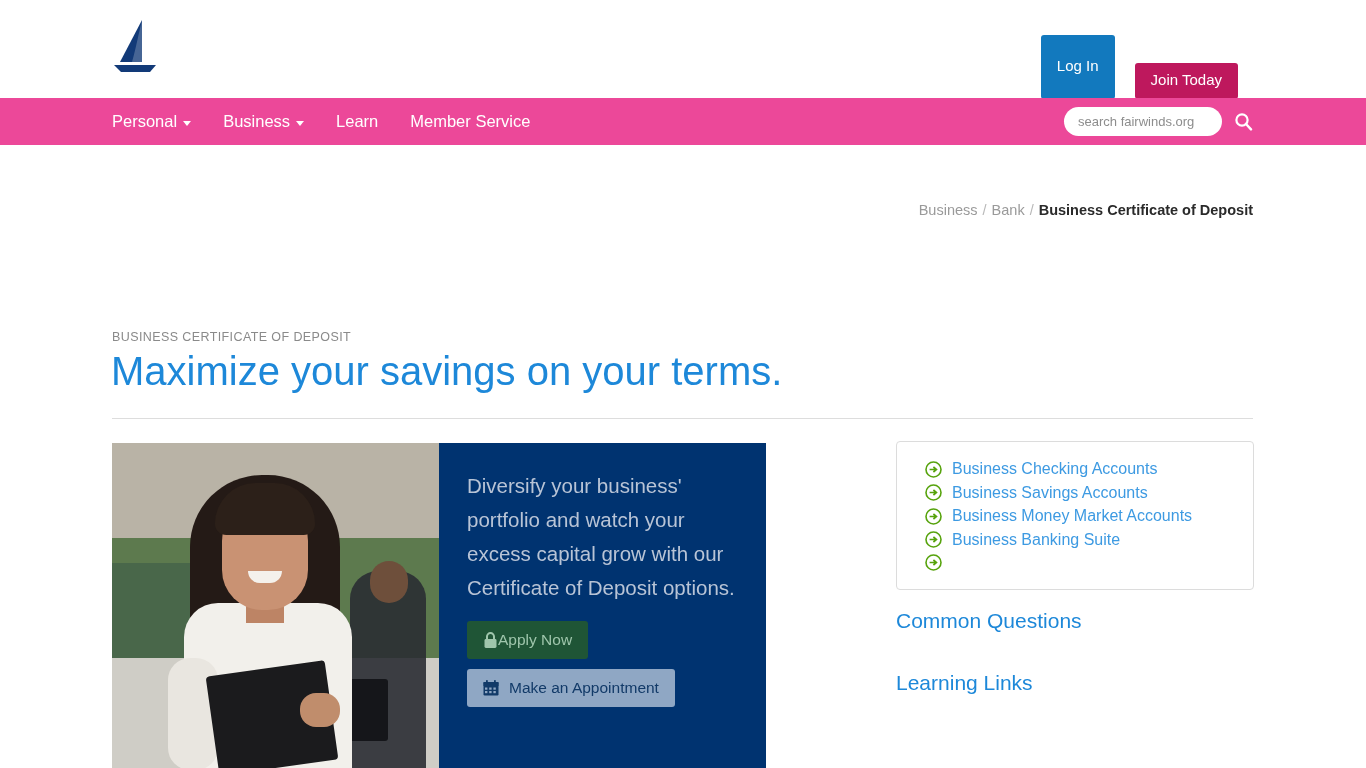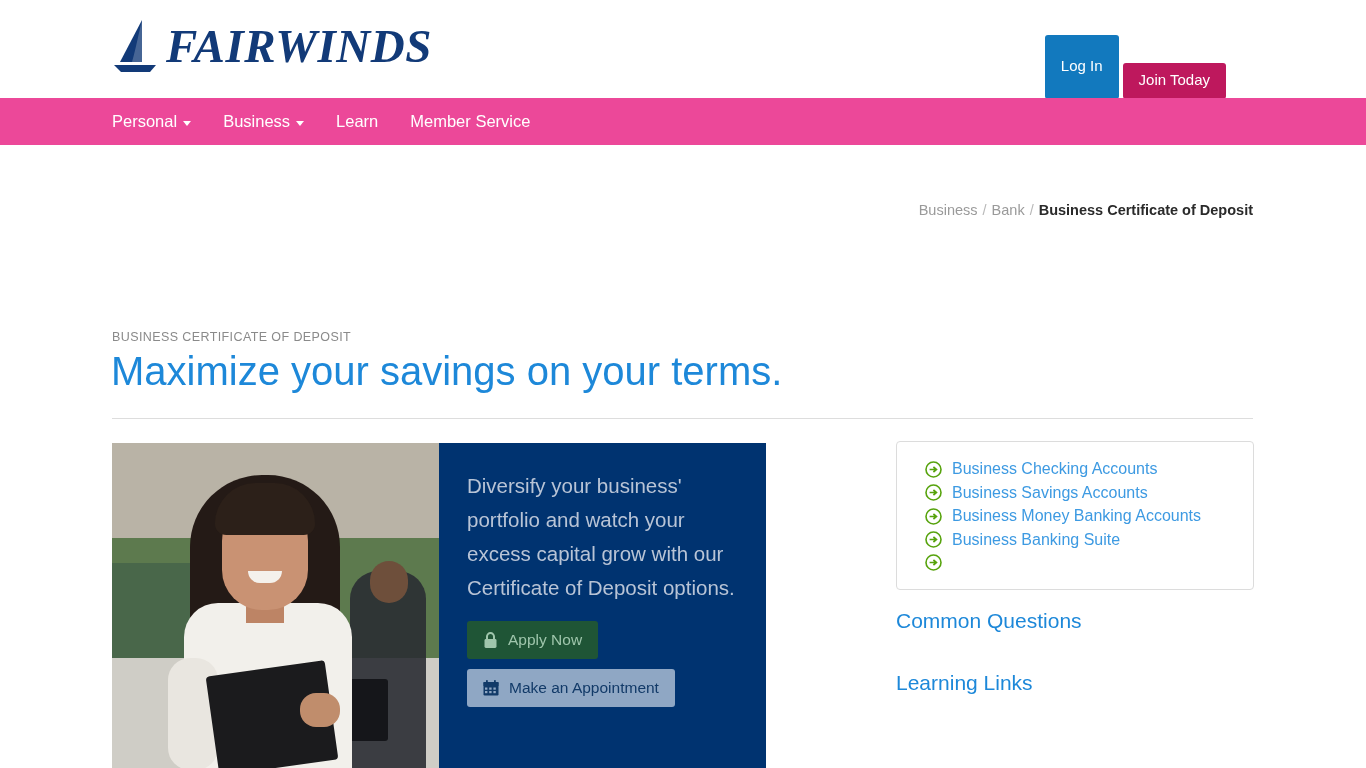--- a/index.html
+++ b/index.html
@@ -28,23 +28,23 @@
     font-family: "Liberation Serif", serif;
     font-style: italic;
     font-weight: bold;
     font-size: 47px;
     letter-spacing: 0.5px;
     color: #123a78;
     line-height: 1;
   }
   .top-actions {
     position: absolute;
-    right: 140px; top: 35px;
-    display: flex;
-    gap: 4px;
+    right: 128px; top: 35px;
+    display: flex;
+    gap: 20px;
   }
   .btn-login, .btn-join {
     border: none;
     color: #ffffff;
     font-size: 15px;
     font-family: "Liberation Sans", sans-serif;
     padding: 9px 16px 10px;
     border-radius: 3px;
     cursor: pointer;
     line-height: 1.1;
@@ -169,21 +169,20 @@
   .hero-text {
     color: #b8c4d6;
     font-size: 20.5px;
     line-height: 34px;
     font-weight: normal;
   }
   .hero-btns { margin-top: 16px; }
   .btn-apply {
     display: inline-flex;
     align-items: flex-end;
-    gap: 10px;
     background: #1f5536;
     color: #9fc6ac;
     border: none;
     font-size: 15.5px;
     padding: 10px 16px;
     border-radius: 3px;
     cursor: pointer;
     font-family: "Liberation Sans", sans-serif;
   }
   .btn-appt {
@@ -254,21 +253,20 @@
 </head>
 <body>
 
 <div class="topbar">
   <div class="logo">
     <svg class="logo-sail" viewBox="0 0 48 56">
       <path d="M30 2 L30 44 L8 44 Z" fill="#123a78"></path>
       <path d="M30 2 L30 44 L20 44 C24 30 27 14 30 2 Z" fill="#ffffff" opacity="0.22"></path>
       <path d="M2 47 L44 47 L38 54 L9 54 Z" fill="#123a78"></path>
     </svg>
-    <span class="logo-text">FAIRWINDS</span>
   </div>
   <div class="top-actions">
     <button class="btn-login">Log In</button>
     <button class="btn-join">Join Today</button>
   </div>
 </div>
 
 <div class="navbar">
   <div class="nav-items">
     <a class="nav-item">
@@ -278,20 +276,29 @@
     <a class="nav-item">
       <span>Business</span>
       <i class="caret"></i>
     </a>
     <a class="nav-item">
       <span>Learn</span>
     </a>
     <a class="nav-item">
       <span>Member Service</span>
     </a>
+  </div>
+  <div class="nav-search">
+    <input class="search-input" type="text" placeholder="search fairwinds.org" style="">
+    <button class="search-btn">
+      <svg width="19" height="19" viewBox="0 0 19 19">
+        <circle cx="8" cy="8" r="5.6" fill="none" stroke="#ffffff" stroke-width="2.2"></circle>
+        <line x1="12" y1="12" x2="17" y2="17.4" stroke="#ffffff" stroke-width="2.4" stroke-linecap="round"></line>
+      </svg>
+    </button>
   </div>
 </div>
 
 <div class="content">
 
   <div class="breadcrumb">
     <a>Business</a><span class="sep">/</span><a>Bank</a><span class="sep">/</span><span class="current">Business Certificate of Deposit</span>
   </div>
 
   <div class="eyebrow">BUSINESS CERTIFICATE OF DEPOSIT</div>
@@ -363,21 +370,21 @@
           <circle cx="8.5" cy="8.5" r="7.5" fill="none" stroke="#57a30d" stroke-width="1.6"></circle>
           <path d="M4.6 8.5 H10.6 M8.4 6 L11.4 8.5 L8.4 11" fill="none" stroke="#57a30d" stroke-width="1.7"></path>
         </svg>
         <a class="ql-label">Business Savings Accounts</a>
       </div>
       <div class="ql-item">
         <svg class="arrow-icon" width="17" height="17" viewBox="0 0 17 17">
           <circle cx="8.5" cy="8.5" r="7.5" fill="none" stroke="#57a30d" stroke-width="1.6"></circle>
           <path d="M4.6 8.5 H10.6 M8.4 6 L11.4 8.5 L8.4 11" fill="none" stroke="#57a30d" stroke-width="1.7"></path>
         </svg>
-        <a class="ql-label">Business Money Banking Accounts</a>
+        <a class="ql-label">Business Money Market Accounts</a>
       </div>
       <div class="ql-item">
         <svg class="arrow-icon" width="17" height="17" viewBox="0 0 17 17">
           <circle cx="8.5" cy="8.5" r="7.5" fill="none" stroke="#57a30d" stroke-width="1.6"></circle>
           <path d="M4.6 8.5 H10.6 M8.4 6 L11.4 8.5 L8.4 11" fill="none" stroke="#57a30d" stroke-width="1.7"></path>
         </svg>
         <a class="ql-label">Business Banking Suite</a>
       </div>
       <div class="ql-item">
         <svg class="arrow-icon" width="17" height="17" viewBox="0 0 17 17">

